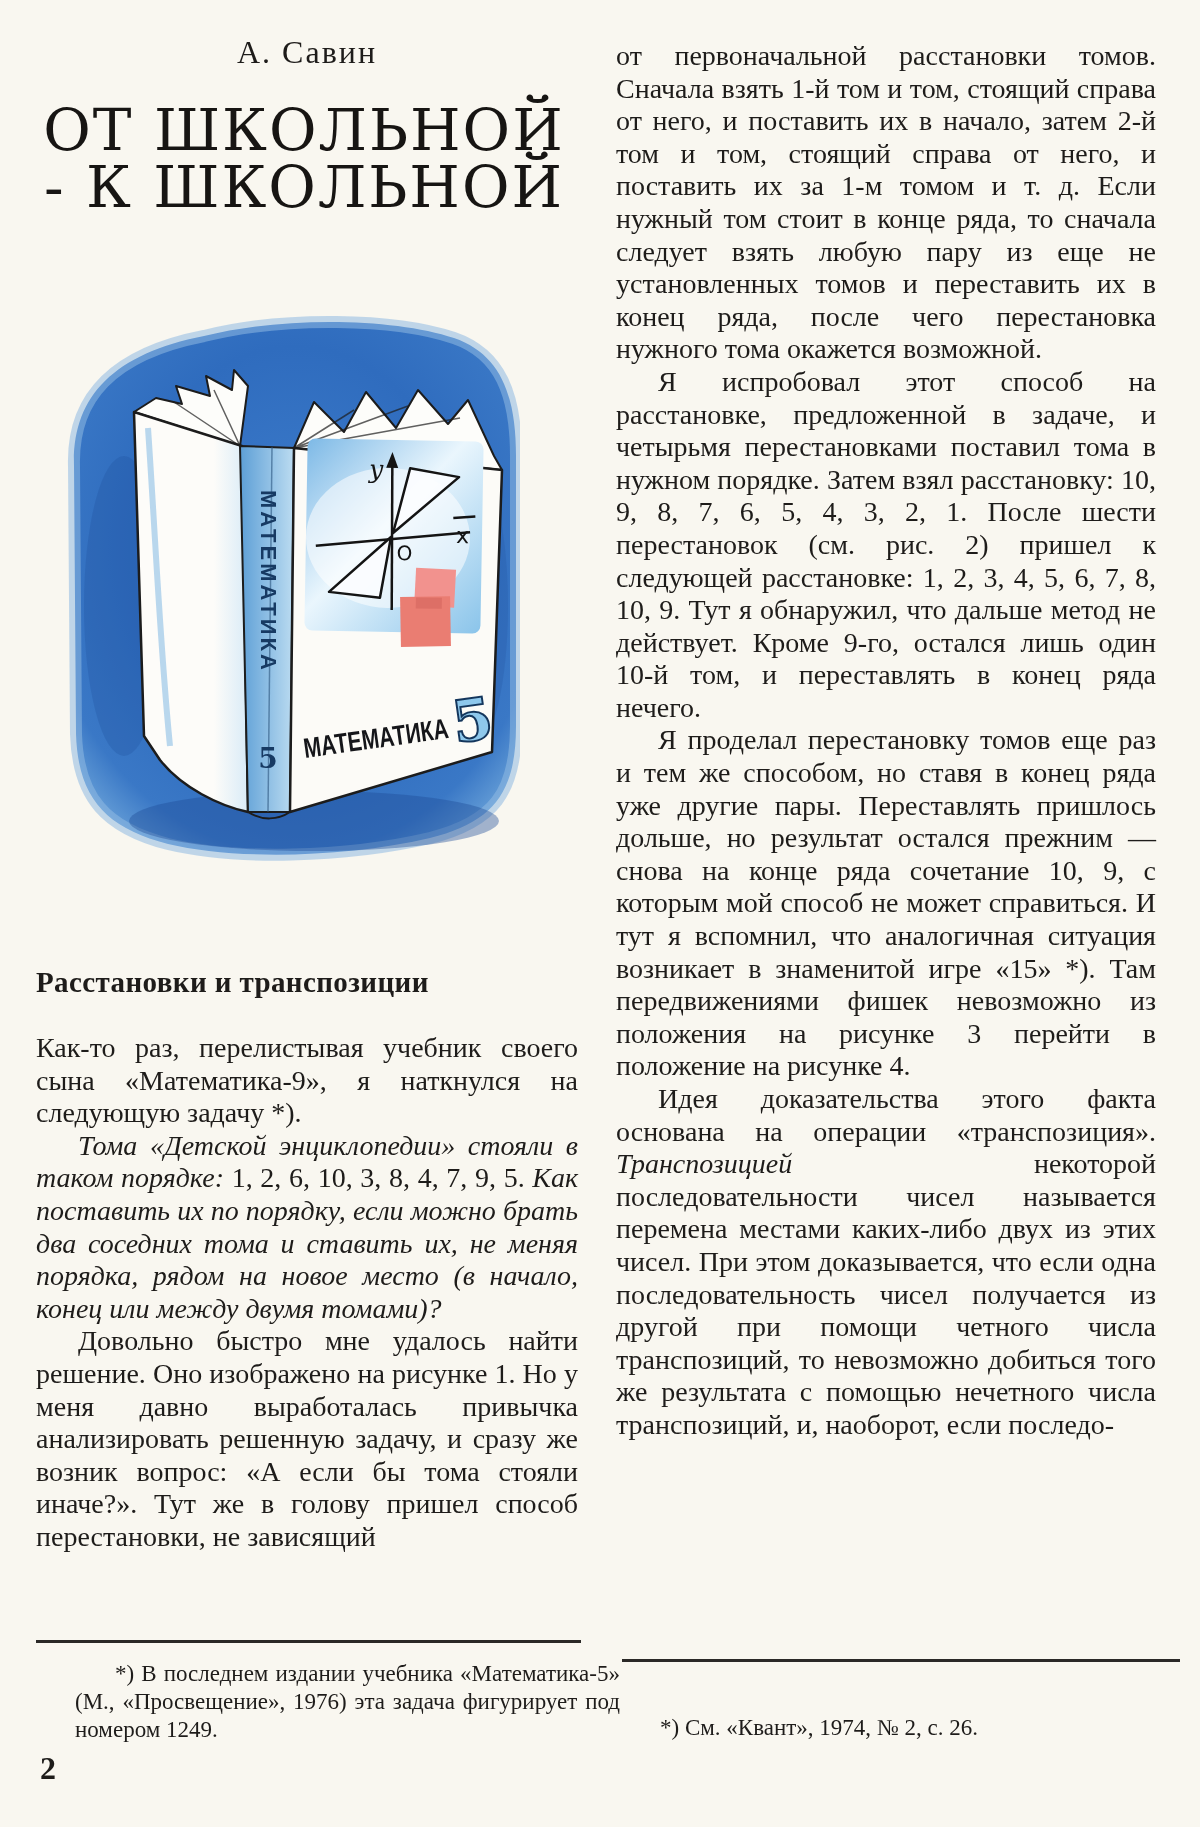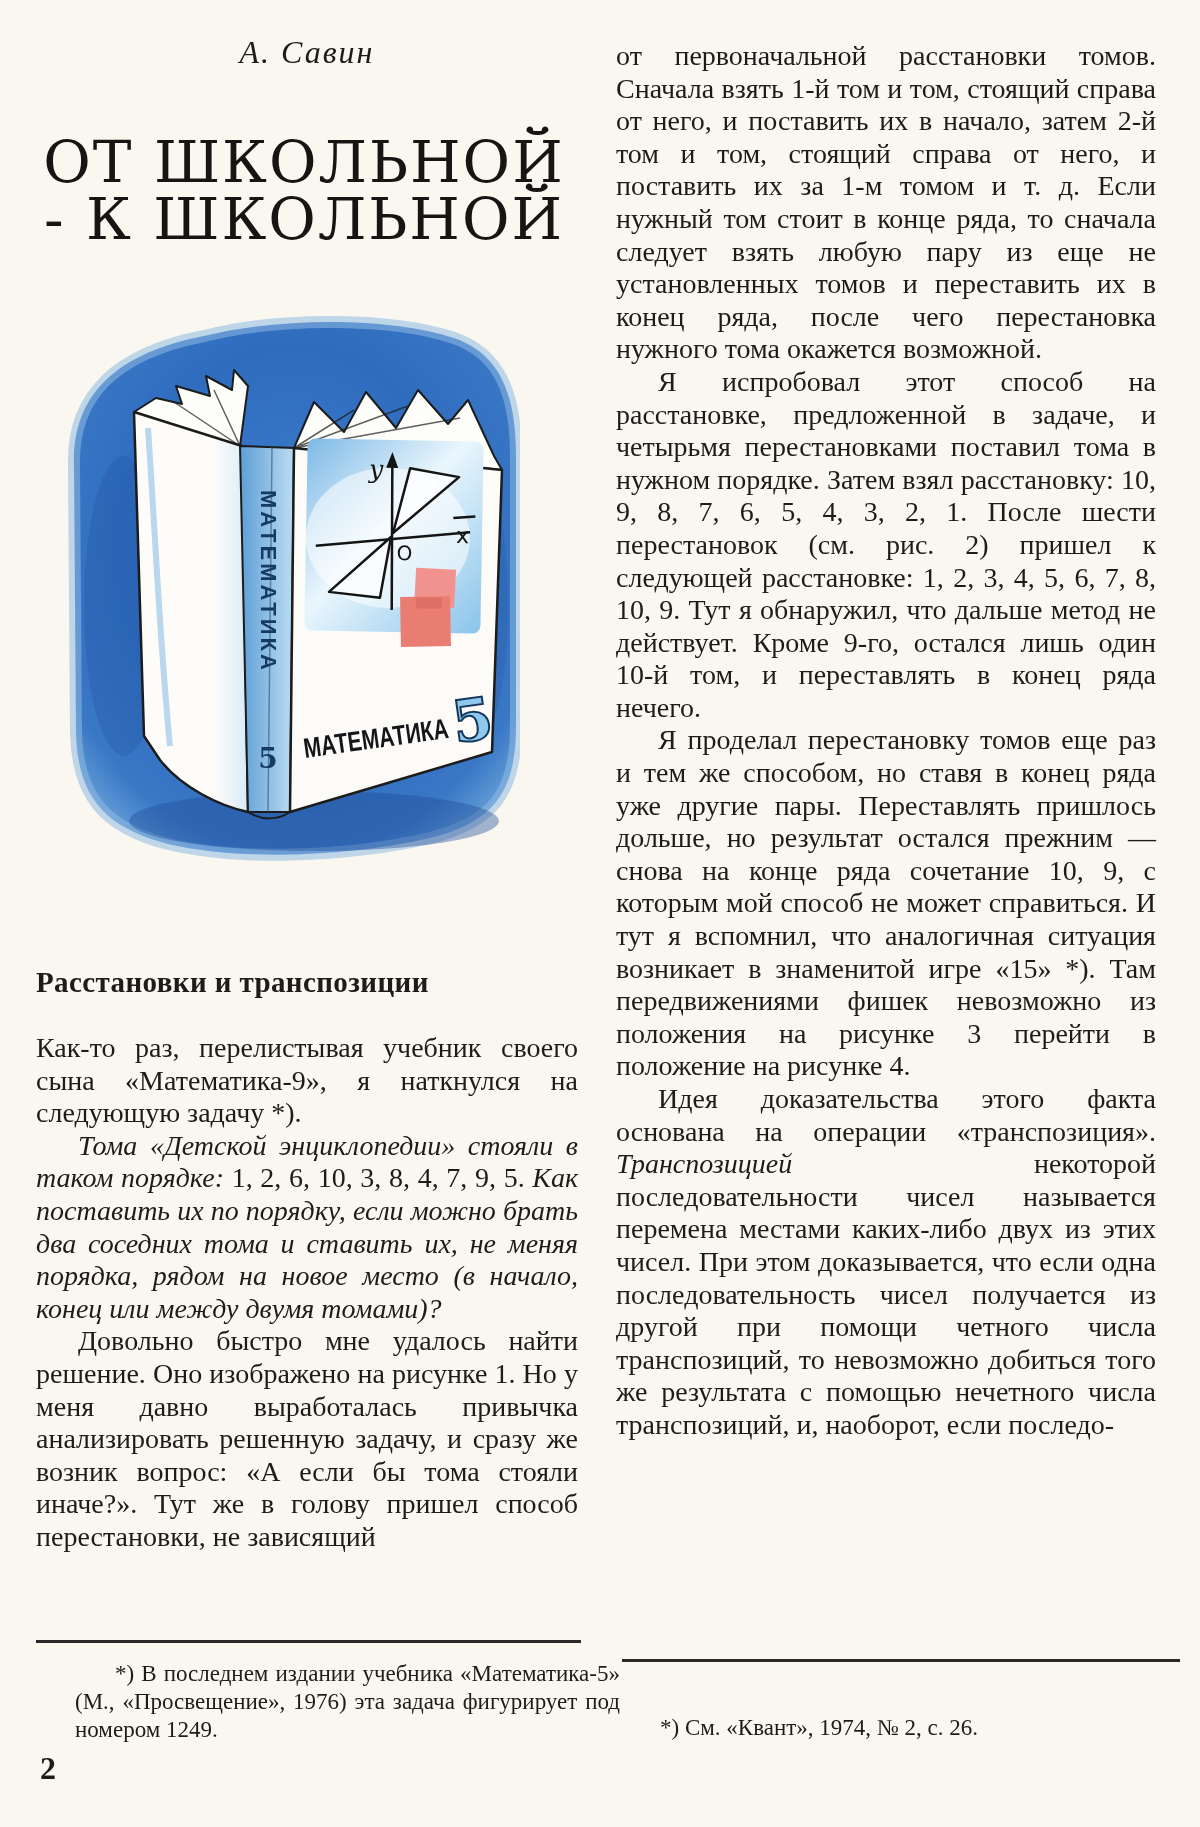--- a/index.html
+++ b/index.html
@@ -4,26 +4,26 @@
 <style>
   html,body{margin:0;padding:0;}
   body{
     width:1200px;height:1827px;position:relative;
     background:#f9f7f0;color:#1e1c1a;
     font-family:"Liberation Serif", serif;
     overflow:hidden;
   }
   .author{
     position:absolute;left:36px;top:34px;width:542px;
-    text-align:center;font-style:italic;font-size:32px;letter-spacing:2px;
+    text-align:center;font-size:32px;letter-spacing:2px;
   }
   .title{
     position:absolute;left:26px;top:102px;width:556px;
     text-align:center;font-family:"DejaVu Serif", serif;
-    font-size:58px;line-height:57px;letter-spacing:2px;color:#171513;margin-top:32px;
+    font-size:58px;line-height:57px;letter-spacing:2px;color:#171513;
   }
   .illustration{position:absolute;left:64px;top:306px;width:456px;height:560px;}
   .section-heading{
     position:absolute;left:36px;top:966px;width:542px;
     font-weight:bold;font-size:29px;letter-spacing:.4px;
   }
   .body-text{font-size:28px;line-height:32.6px;text-align:justify;}
   .left-body{position:absolute;left:36px;top:1032px;width:542px;}
   .right-body{position:absolute;left:616px;top:40px;width:540px;}
   p.para{margin:0;text-indent:0;}

